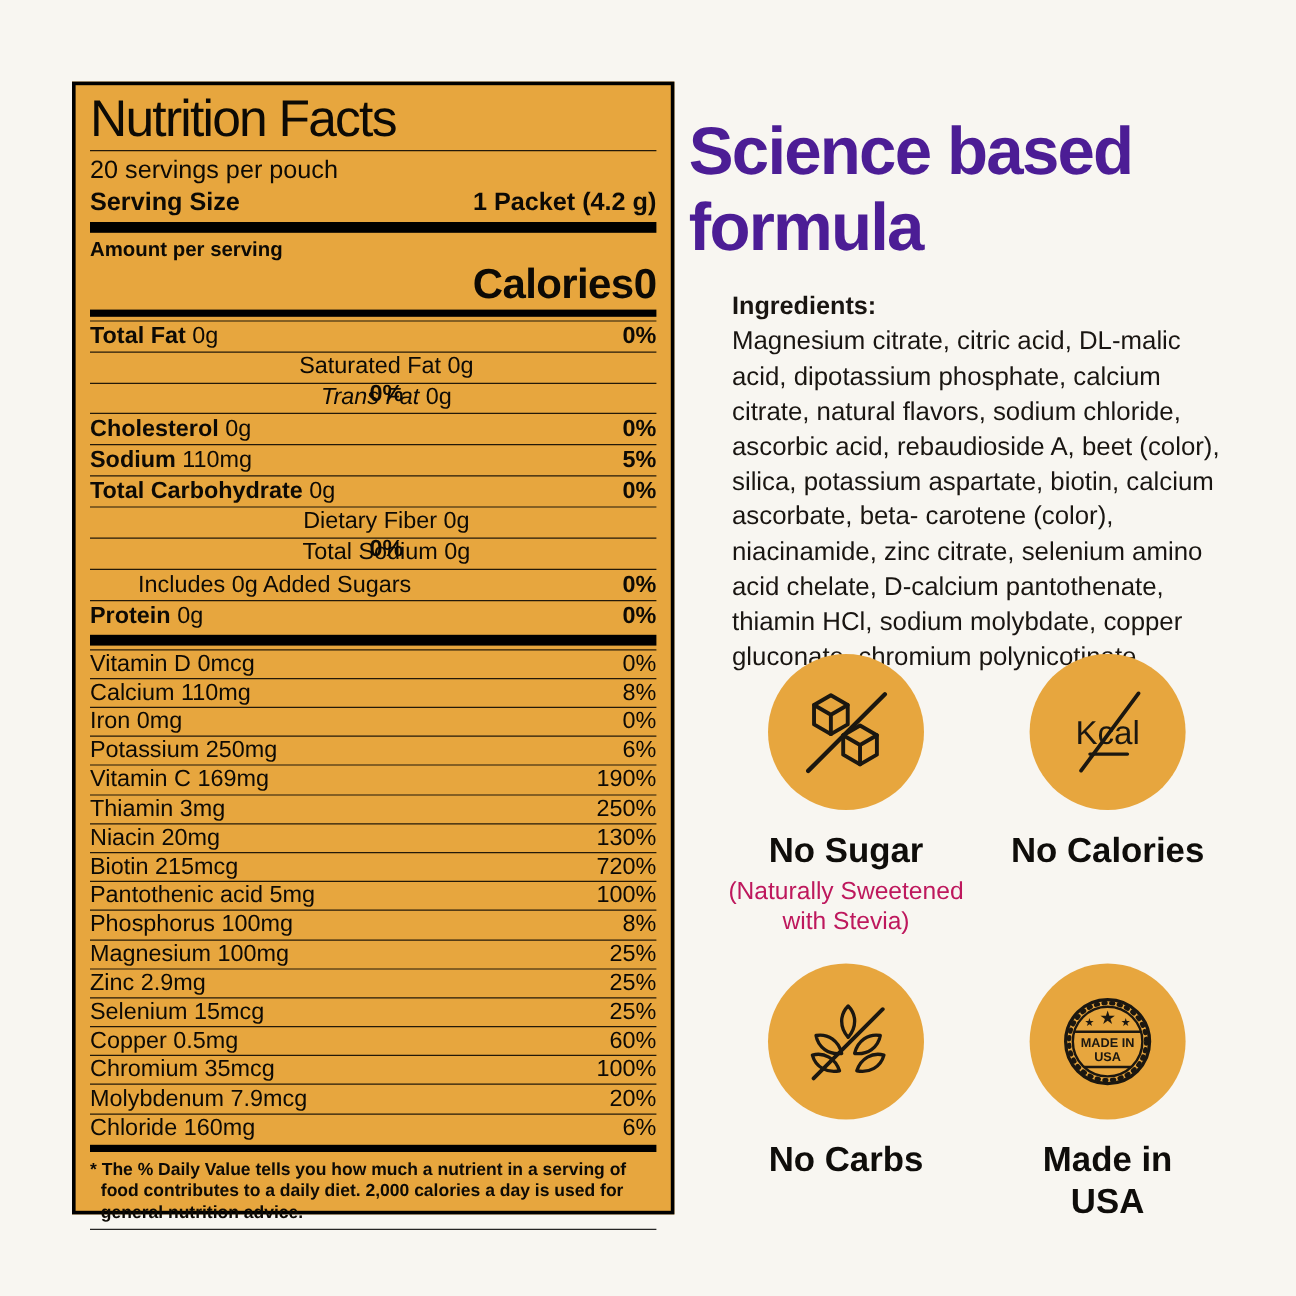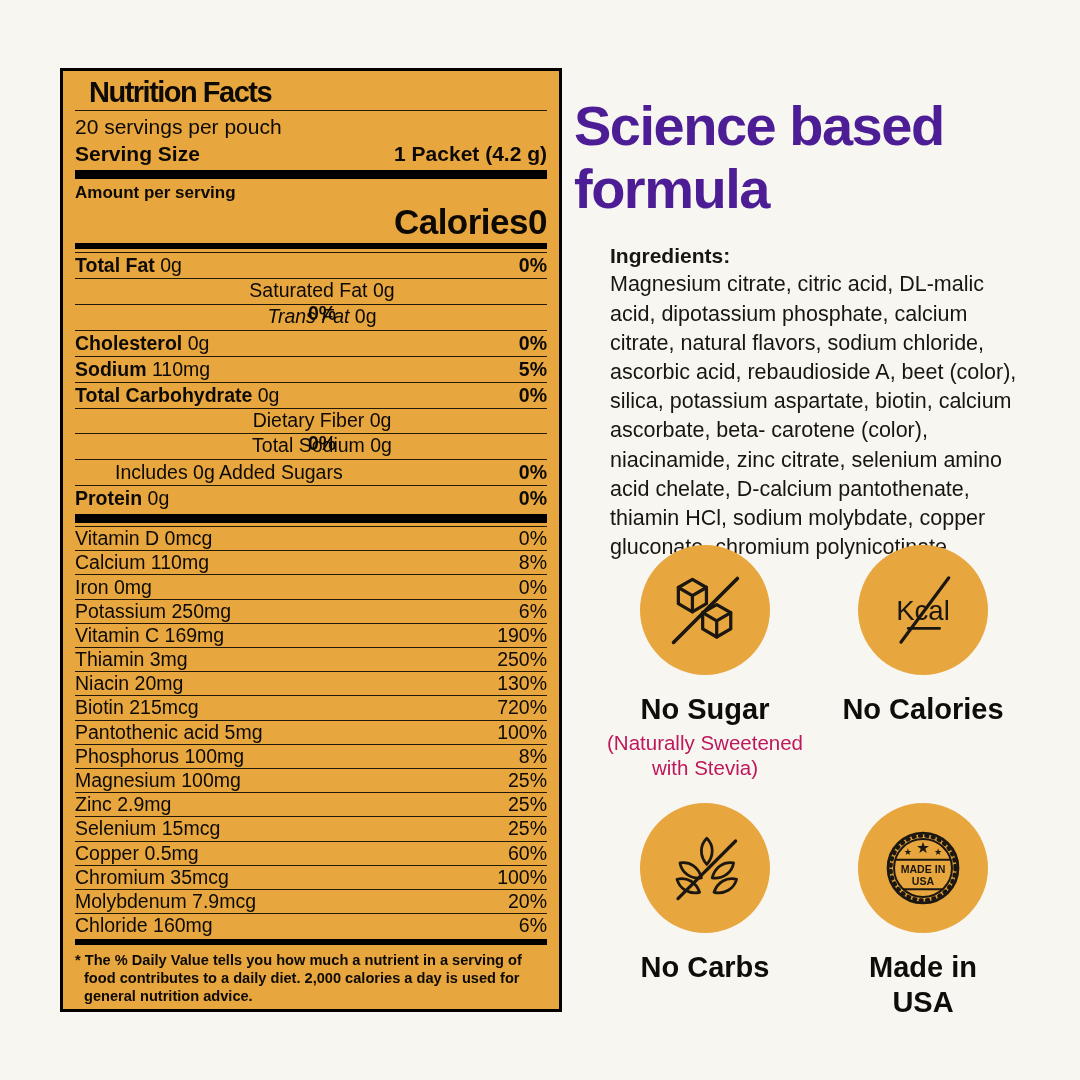--- a/index.html
+++ b/index.html
@@ -14,21 +14,21 @@
 
   
   .nf-label{
     position:absolute;left:60px;top:68px;width:502px;height:944px;
     background:var(--gold);
     border:3px solid #000;
     padding:6px 12px 5px 12px;
     display:flex;flex-direction:column;
     color:#0d0a05;
   }
-  .nf-title{font-size:29px;font-weight:bold;letter-spacing:-1.5px;line-height:1.04;padding-bottom:3px;margin-left:14px;}
+  .nf-title{font-size:43px;font-weight:normal;letter-spacing:-1.5px;line-height:1.04;padding-bottom:3px;}
   .hl{border-top:1px solid rgba(0,0,0,.85);}
   .nf-servings{font-size:21px;line-height:27px;padding-top:2px;}
   .nf-ssline{display:flex;justify-content:space-between;font-weight:bold;font-size:21px;line-height:27px;}
   .bar-thick{height:9px;background:#000;margin:3px 0;flex:none;}
   .bar-med{height:6px;background:#000;margin:2px 0 3px;flex:none;}
   .nf-aps{font-weight:bold;font-size:17px;line-height:20px;margin-top:1px;}
   .nf-calline{display:flex;justify-content:flex-end;align-items:baseline;font-weight:bold;font-size:35px;letter-spacing:-0.5px;line-height:38px;}
   .nf-dvh{text-align:right;font-weight:bold;font-size:16px;line-height:23px;}
   .nrow{
     display:flex;justify-content:space-between;align-items:center;

